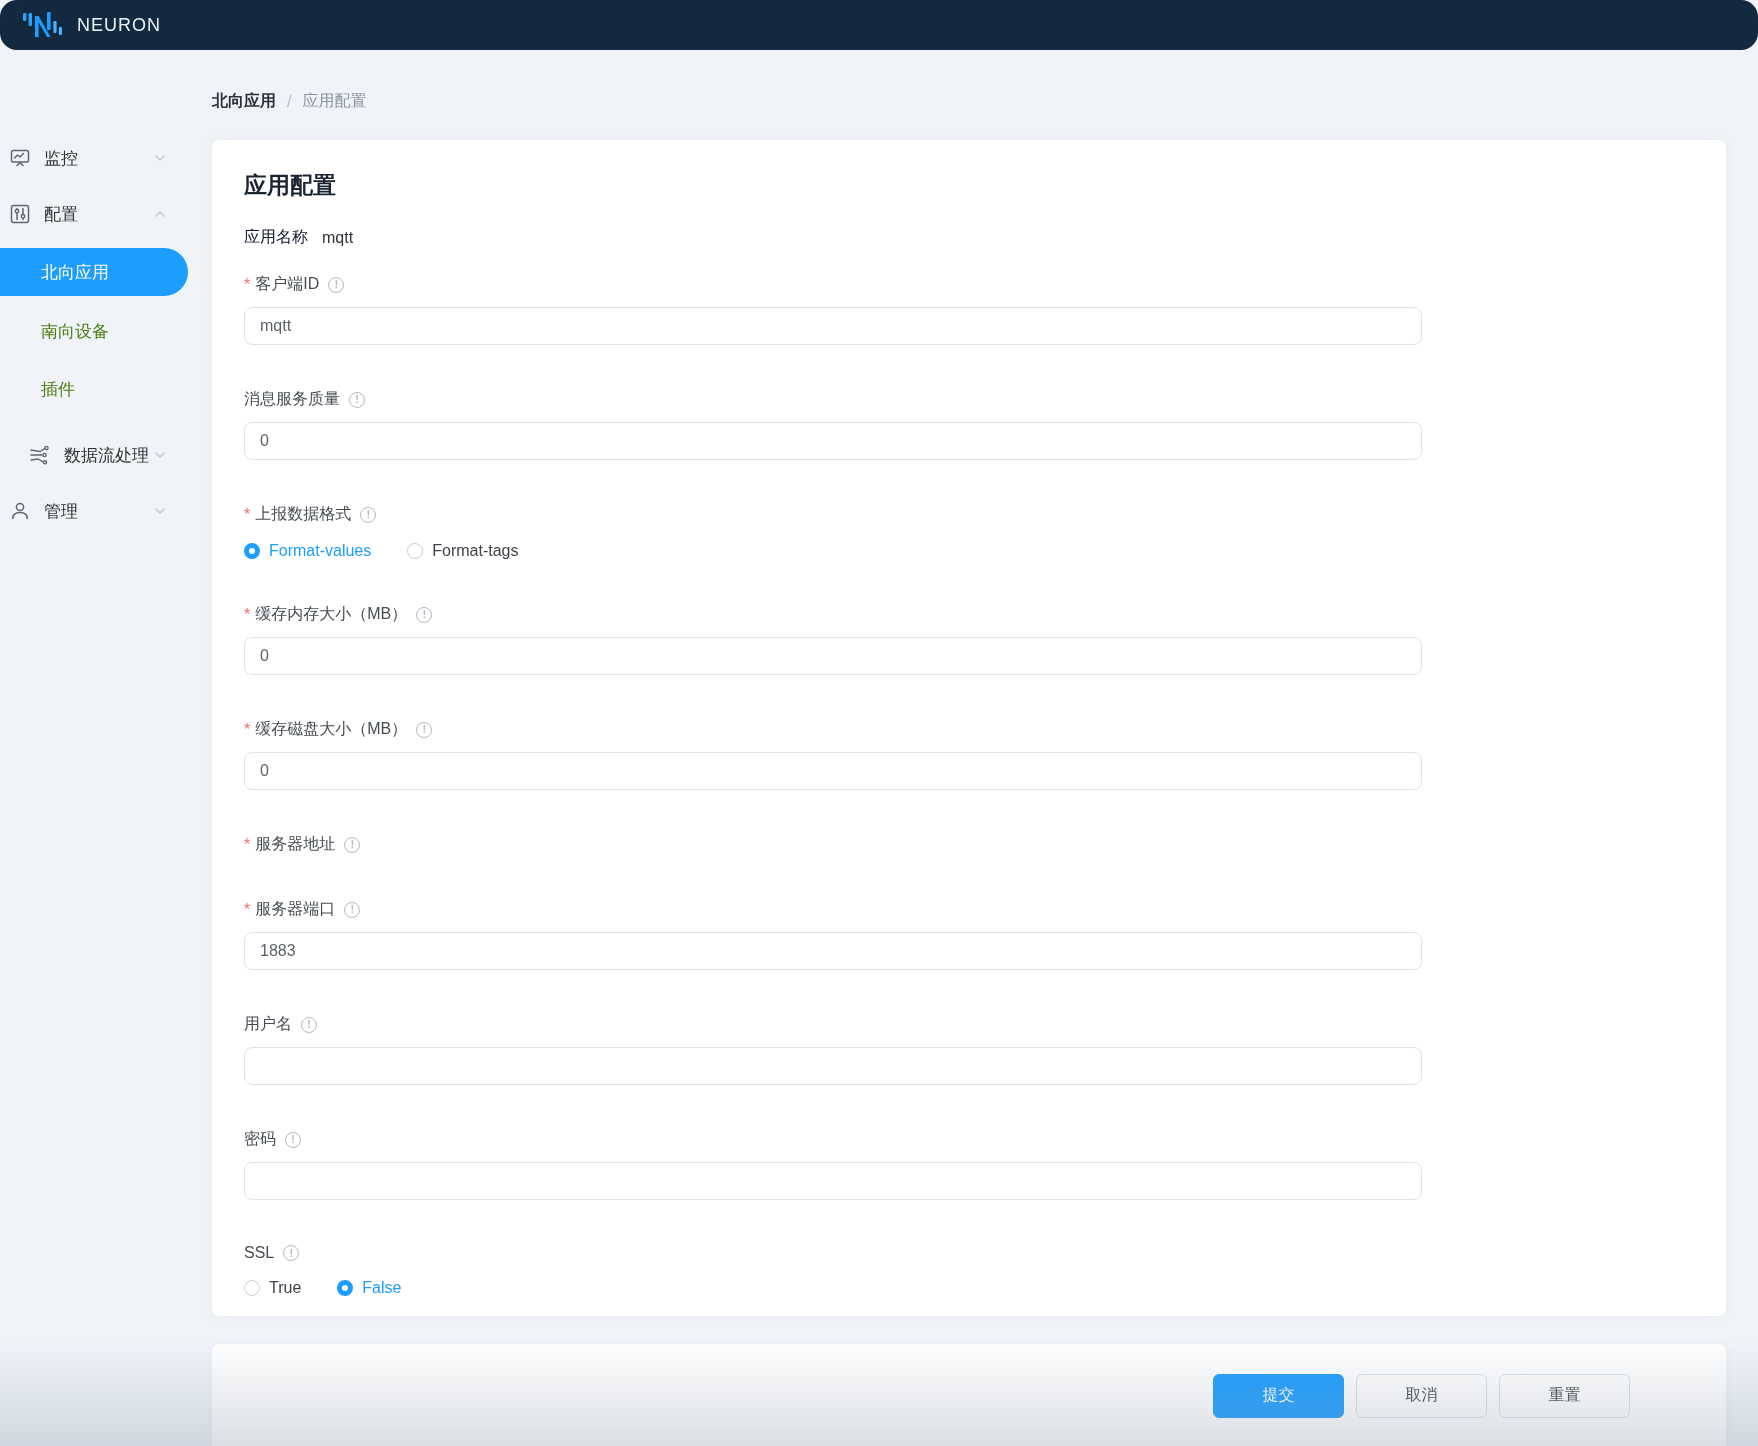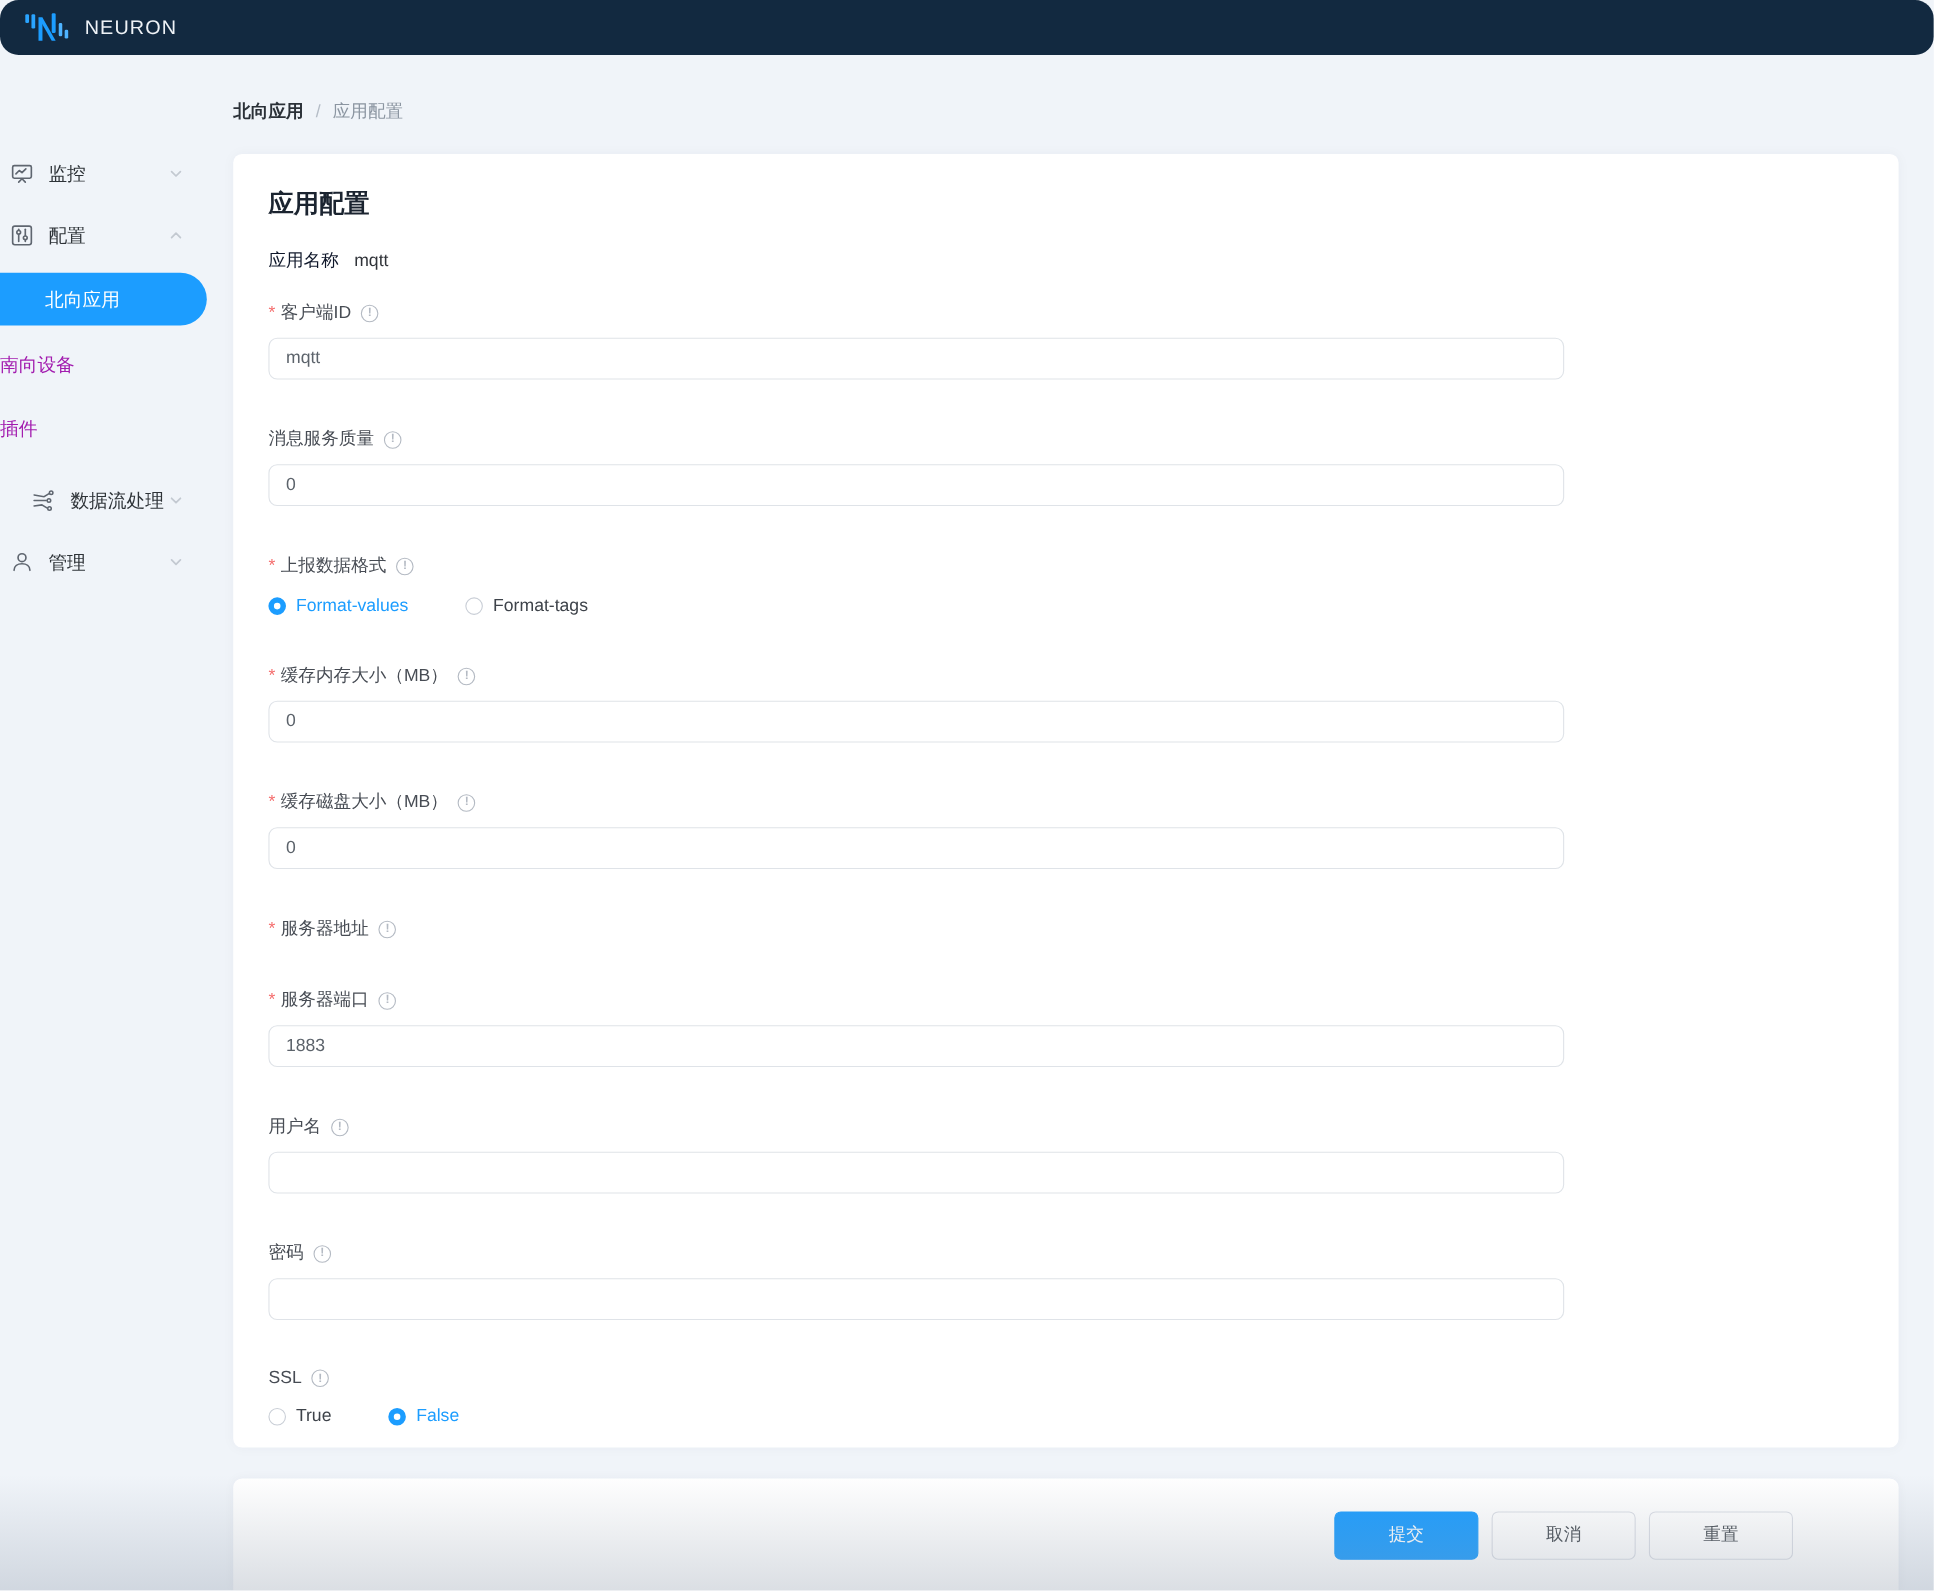--- a/index.html
+++ b/index.html
@@ -18,22 +18,22 @@
   .sidebar { width:200px; flex:0 0 200px; padding-top:36px;margin-top:44px; }
   .content { flex:1; padding:40px 32px 0 12px; display:flex; flex-direction:column; }
 
   
   .menu-item { height:56px; display:flex; align-items:center;
     padding:0 33px 0 8px; cursor:pointer; }
   .mi-icon { width:24px; height:24px; display:flex; align-items:center;
     justify-content:center; margin-right:12px; color:#5f6670; }
   .mi-label { flex:1; font-size:17px; color:#2e3338; }
   .mi-chevron { color:#c3c9d1; display:flex; }
-  .sub-item { height:58px; display:flex; align-items:center; 
-    font-size:17px; color:#a21caf; cursor:pointer; }
+  .sub-item { height:58px; display:flex; align-items:center; padding-left:41px;
+    font-size:17px; color:#4d7c0f; cursor:pointer; }
   .sub-item.active { height:48px; margin:6px 12px 6px 0; padding-left:41px;
     background:var(--accent,#1c9dff); border-radius:0 24px 24px 0; color:#ffffff; }
 
   
   .breadcrumb { display:flex; align-items:center; font-size:16px; height:24px; }
   .crumb-main { font-weight:700; color:#2b3138; cursor:pointer; }
   .crumb-sep { color:#b4bcc6; margin:0 11px; }
   .crumb-current { color:#8b95a1; }
 
   
@@ -53,21 +53,21 @@
   .req { color:#f56c6c; margin-right:5px; }
   .info { width:16px; height:16px; border:1px solid #b4bac3; border-radius:50%;
     color:#b4bac3; font-size:11px; font-weight:700; line-height:1;
     display:inline-flex; align-items:center; justify-content:center;
     margin-left:9px; cursor:default; }
   .text-input { margin-top:12px; width:100%; height:38px;
     border:1px solid #dfe3e8; border-radius:8px; padding:0 15px;
     font-size:16px; color:#5c636b; background:#fff; outline:none;
     font-family:inherit; }
 
-  .radio-row { display:flex; align-items:center; gap:52px; margin-top:17px; }
+  .radio-row { display:flex; align-items:center; gap:36px; margin-top:17px; }
   .radio-opt { display:flex; align-items:center; gap:9px; font-size:16px;
     color:#3e434a; cursor:pointer; }
   .radio-dot { width:16px; height:16px; border-radius:50%; background:#fff;
     border:1px solid #c9ced6; flex:0 0 16px; }
   .radio-opt.selected .radio-dot { border:5px solid var(--accent,#1c9dff); }
   .radio-opt.selected .radio-label { color:var(--accent,#1c9dff); }
 
   
   .action-bar { margin-top:28px; background:#fff; border-radius:8px 8px 0 0;
     box-shadow:0 0 10px rgba(30,50,80,.04); height:105px; display:flex;

